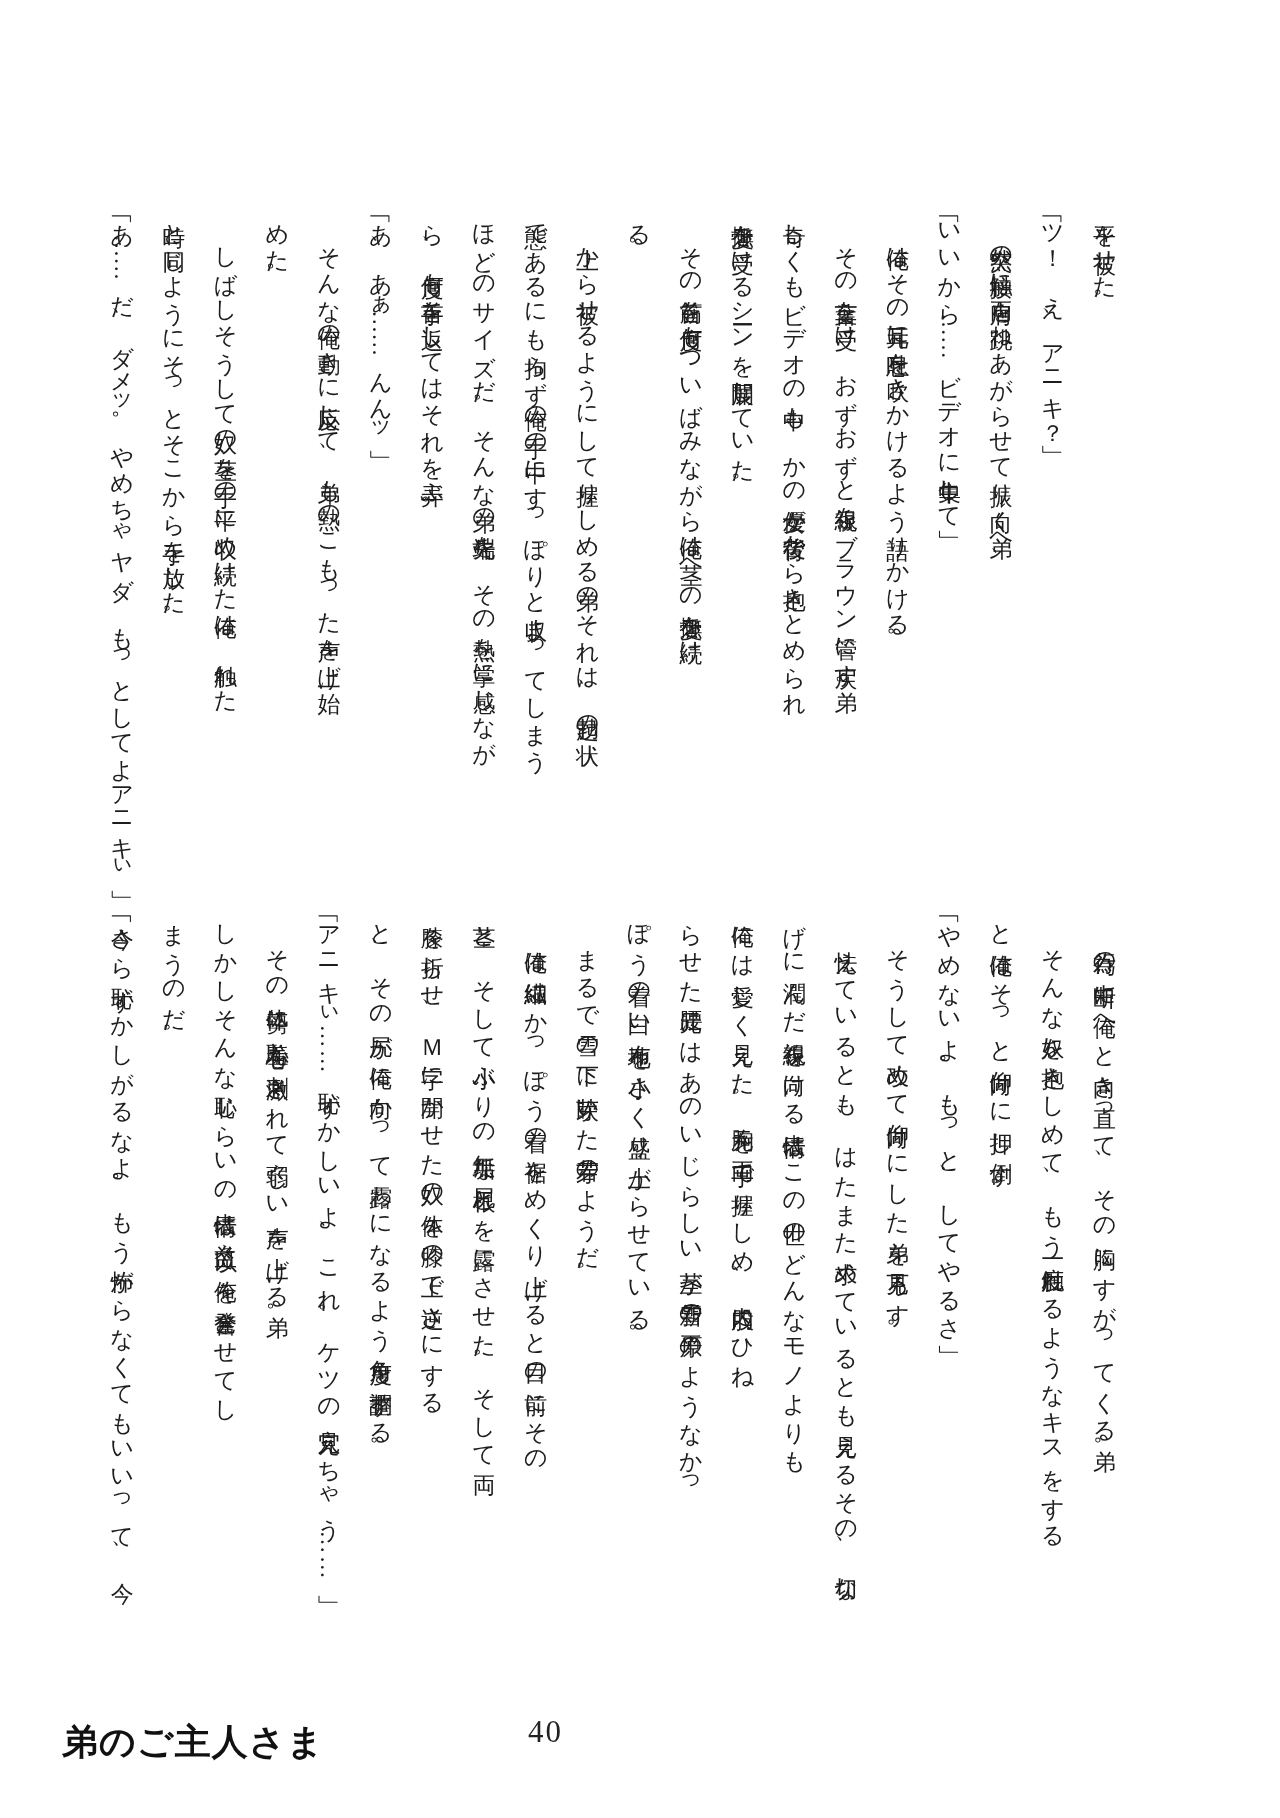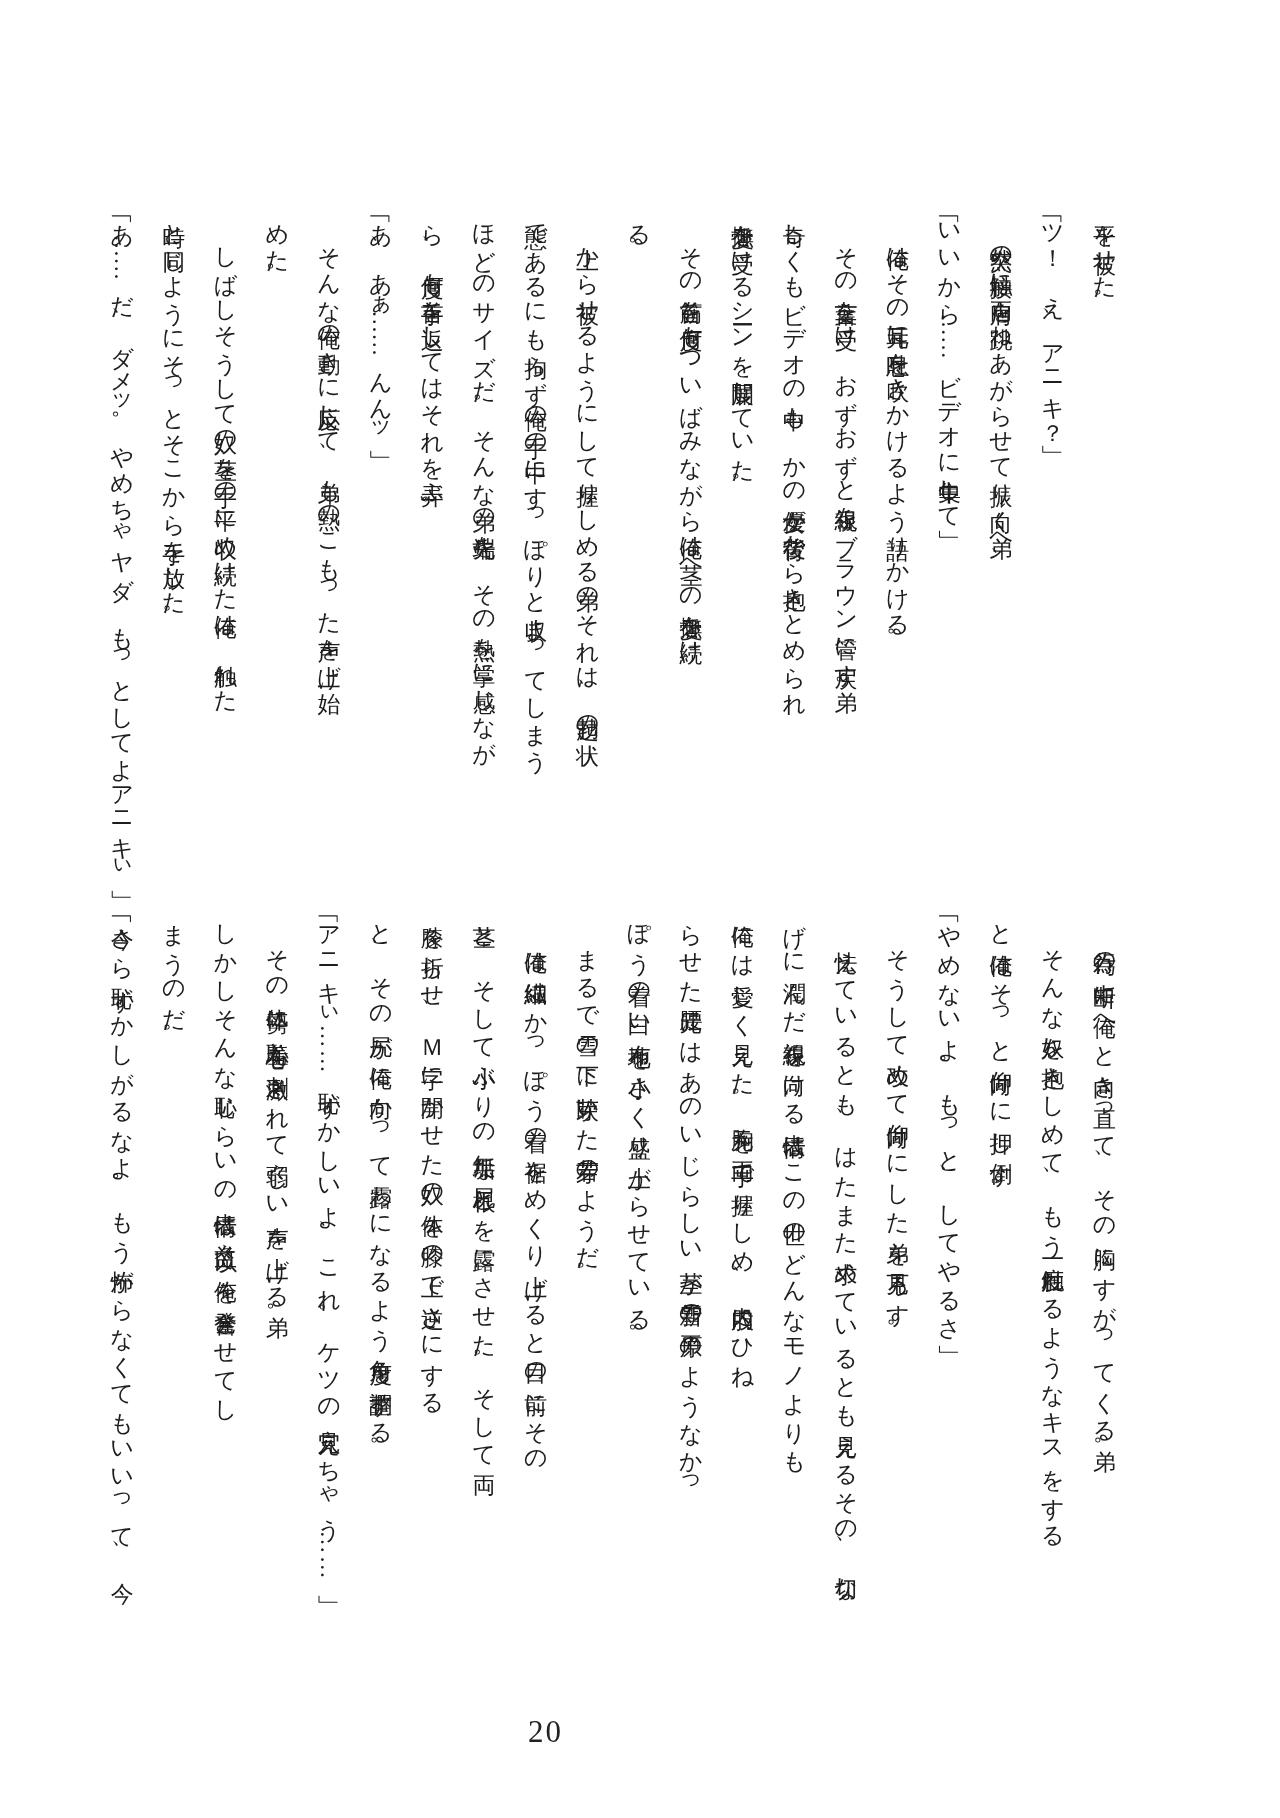--- a/index.html
+++ b/index.html
@@ -87,15 +87,16 @@
     <p>茎と、そして小ぶりの無垢な尻根とを露にさせた。そして両</p>
     <p>膝を折らせ、Ｍ字に開かせた奴の体を膝の上で逆さにする</p>
     <p>と、その尻が俺に向かって露わになるよう角度を調整する。</p>
     <p>「アニキぃ……恥ずかしいよ、これ。ケツの穴見えちゃう……」</p>
     <p>　その体勢に羞恥心を刺激されて弱々しい声を上げる弟。</p>
     <p>しかしそんな恥じらいの表情は益々以て俺を発奮させてし</p>
     <p>まうのだ。</p>
     <p>「今さら恥ずかしがるなよ。もう怖がらなくてもいいって、今</p>
   </section>
 
-  <div class="page-number">20</div>
+  <div class="footer-title">弟のご主人さま</div>
+  <div class="page-number">40</div>
 
 </div>
 
 </body></html>

